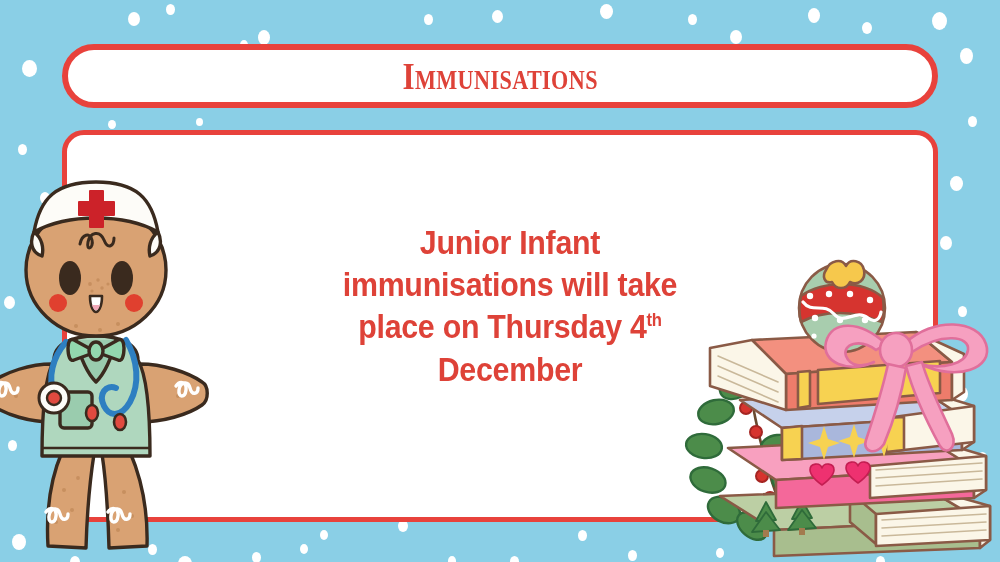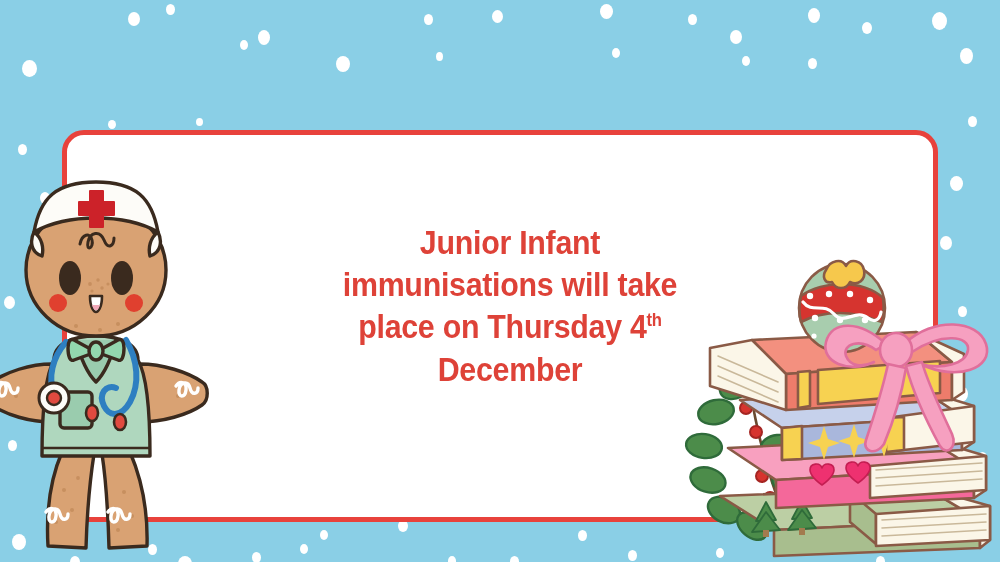--- a/index.html
+++ b/index.html
@@ -166,20 +166,23 @@
       <div class="snow-dot" style="left: 448px; top: 556px; width: 8px; height: 10px;"></div>
       <div class="snow-dot" style="left: 510px; top: 556px; width: 9px; height: 11px;"></div>
       <div class="snow-dot" style="left: 578px; top: 530px; width: 9px; height: 11px;"></div>
       <div class="snow-dot" style="left: 628px; top: 550px; width: 9px; height: 11px;"></div>
       <div class="snow-dot" style="left: 716px; top: 548px; width: 8px; height: 10px;"></div>
       <div class="snow-dot" style="left: 744px; top: 520px; width: 9px; height: 11px;"></div>
       <div class="snow-dot" style="left: 876px; top: 556px; width: 9px; height: 11px;"></div>
       <div class="snow-dot" style="left: 902px; top: 536px; width: 9px; height: 11px;"></div>
     </div>
 
+  <div id="title-bar">
+    <span id="title-text">Immunisations</span>
+  </div>
 
   <div id="content-box"></div>
 
   <div id="body-text">
     <div>Junior Infant</div>
     <div>immunisations will take</div>
     <div>
       <span>place on Thursday 4</span><sup>th</sup>
     </div>
     <div>December</div>

